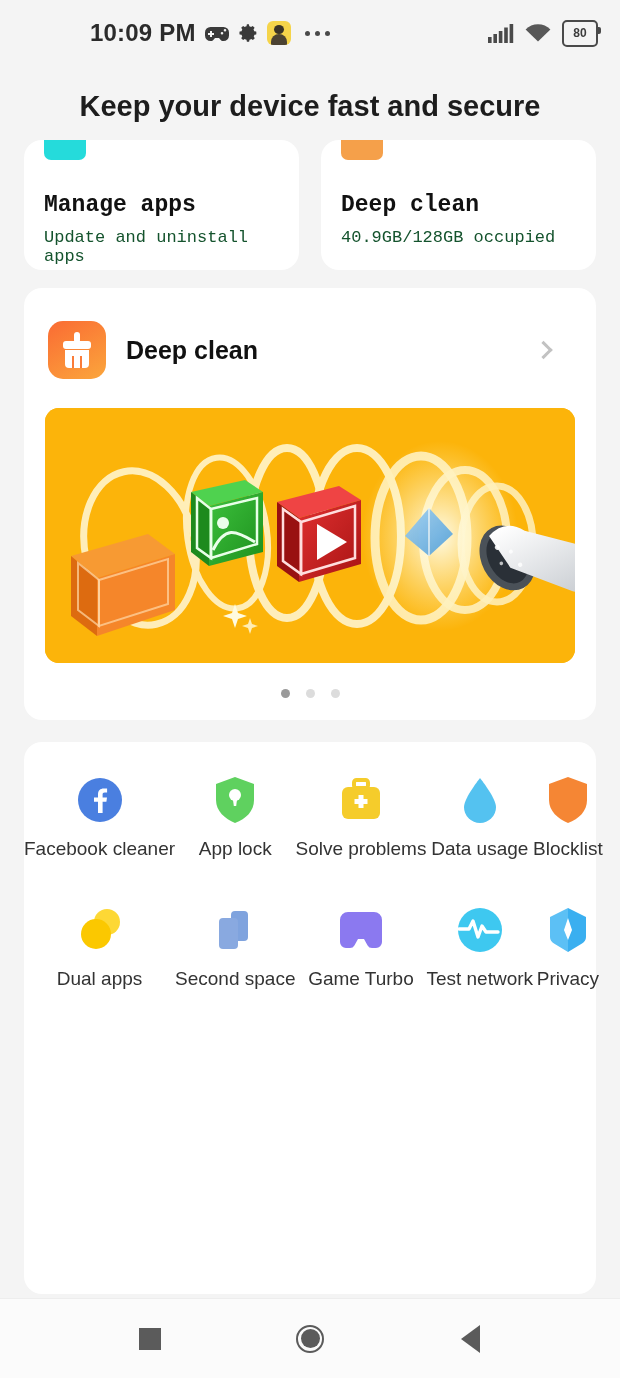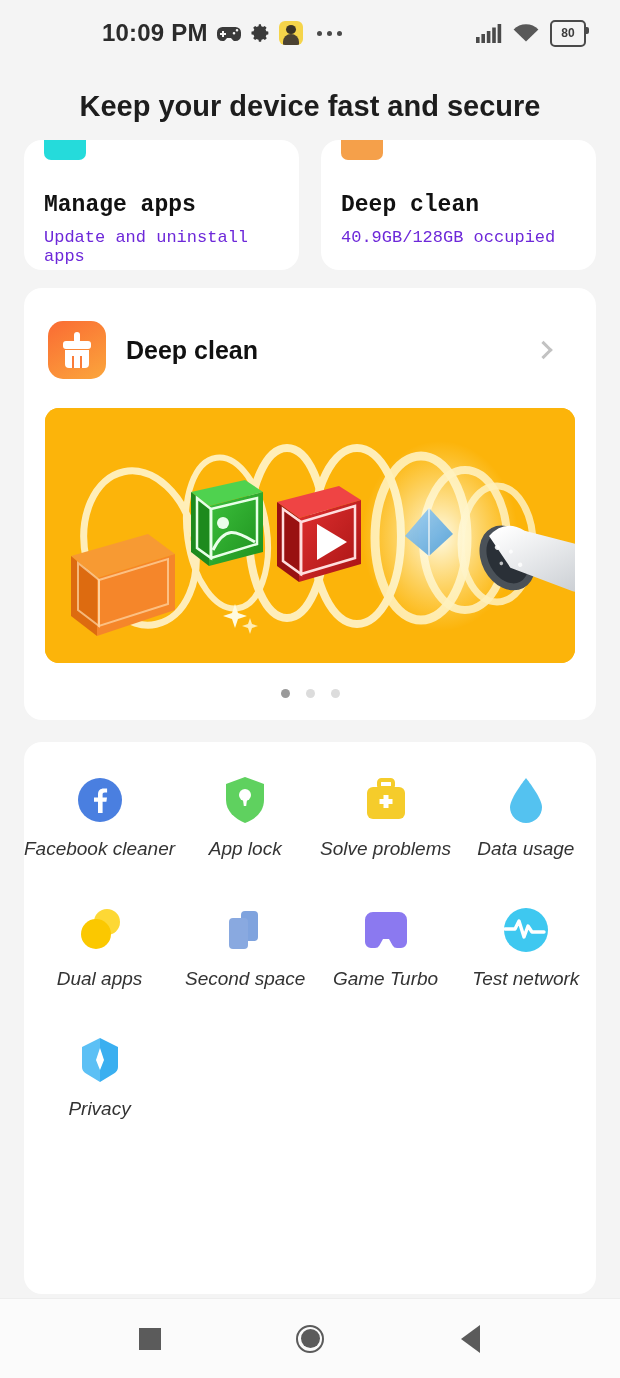--- a/index.html
+++ b/index.html
@@ -13,21 +13,21 @@
     position: relative;
     width: 620px; height: 1378px;
     background: #f4f4f4;
   }
 
   
   .statusbar {
     position: absolute; top: 0; left: 0;
     width: 620px; height: 66px;
     display: flex; align-items: center;
-    padding: 0 34px;
+    padding: 0 22px;
   }
   .sb-left { display: flex; align-items: center; gap: 9px; margin-left: 68px; }
   .sb-time { font-size: 24px; font-weight: bold; color: #2b2b2b; letter-spacing: .2px; }
   .sb-right { margin-left: auto; display: flex; align-items: center; gap: 11px; }
   .sb-icon { display: flex; align-items: center; }
   .dots3 { display: flex; gap: 5px; margin-left: 5px; }
   .dots3 i { width: 5px; height: 5px; border-radius: 50%; background: #4a4a4a; display: block; }
   .avatar-ic {
     width: 24px; height: 24px; border-radius: 6px;
     background: #f5d44a; position: relative; overflow: hidden;
@@ -73,21 +73,21 @@
   .mini-chip {
     position: absolute; top: 0; left: 20px;
     width: 42px; height: 20px; border-radius: 0 0 7px 7px;
   }
   .mini-title {
     position: absolute; top: 52px; left: 20px;
     font-size: 23px; font-weight: bold; color: #111;
   }
   .mini-sub {
     position: absolute; top: 88px; left: 20px;
-    font-size: 17px; color: #6d28d9;
+    font-size: 17px; color: #14532d;
   }
 
   
   .dc-card {
     position: absolute; top: 288px; left: 24px;
     width: 572px; height: 432px;
     background: #fff; border-radius: 18px;
   }
   .dc-head {
     position: absolute; top: 33px; left: 24px;
@@ -142,23 +142,22 @@
 
   
   .tools-card {
     position: absolute; top: 742px; left: 24px;
     width: 572px; height: 552px;
     background: #fff; border-radius: 18px;
     padding: 32px 0 0 0;
   }
   .tools-grid {
     display: grid;
-    grid-template-columns: repeat(4, 1fr);
+    grid-template-columns: repeat(5, 1fr);
     row-gap: 0;
-    font-style: italic;
   }
   .tool {
     height: 130px;
     display: flex; flex-direction: column; align-items: center;
   }
   .tool-icon {
     height: 52px; width: 52px;
     display: flex; align-items: center; justify-content: center;
     position: relative;
   }
@@ -400,20 +399,28 @@
 
       <div class="tool">
         <span class="tool-icon">
           <svg width="38" height="48" viewBox="0 0 38 48">
             <path d="M19 2 C19 2 3 22 3 31 a16 16 0 0 0 32 0 C35 22 19 2 19 2z" fill="#54c2f0"></path>
           </svg>
         </span>
         <span class="tool-label">Data usage</span>
       </div>
 
+      <div class="tool">
+        <span class="tool-icon">
+          <svg width="42" height="48" viewBox="0 0 42 48">
+            <path d="M21 1 L40 8 v16 c0 11-8 19-19 23 C11 43 2 35 2 24 V8z" fill="#f58634"></path>
+          </svg>
+        </span>
+        <span class="tool-label">Blocklist</span>
+      </div>
 
       <div class="tool">
         <span class="tool-icon">
           <svg width="46" height="46" viewBox="0 0 46 46">
             <circle cx="30" cy="15" r="13" fill="#fdd835"></circle>
             <circle cx="19" cy="27" r="15" fill="#fbc800"></circle>
           </svg>
         </span>
         <span class="tool-label">Dual apps</span>
       </div>

